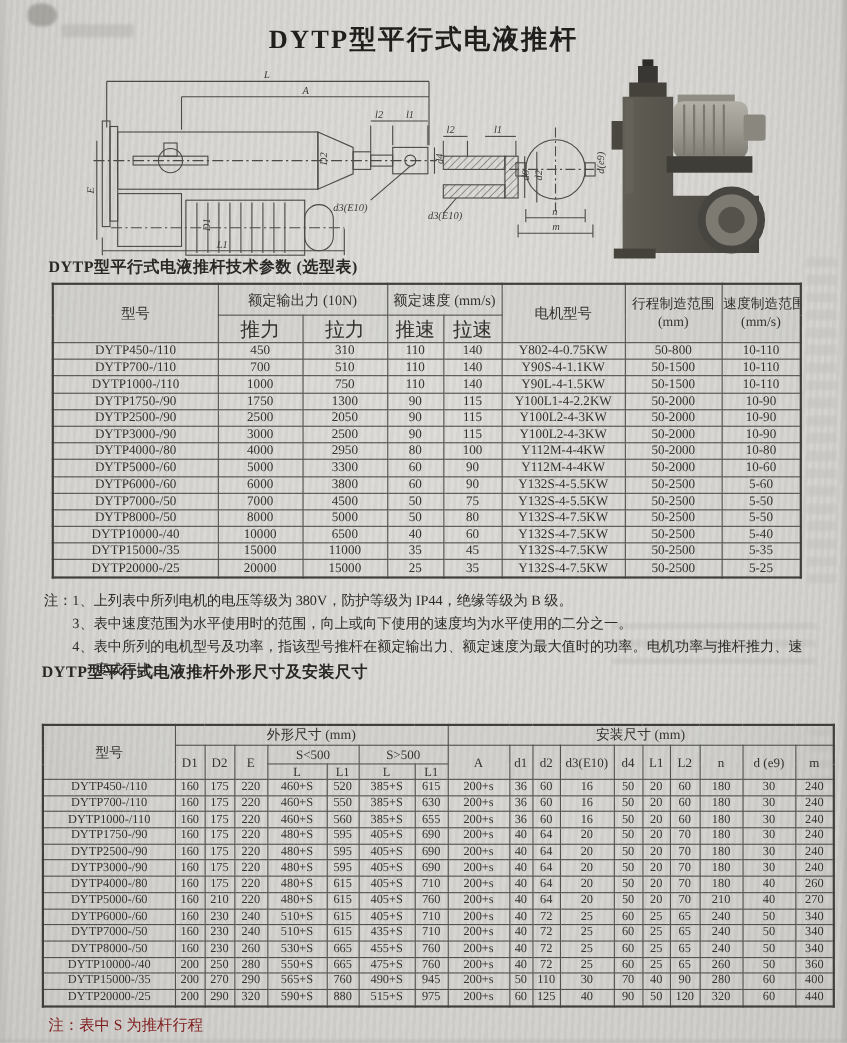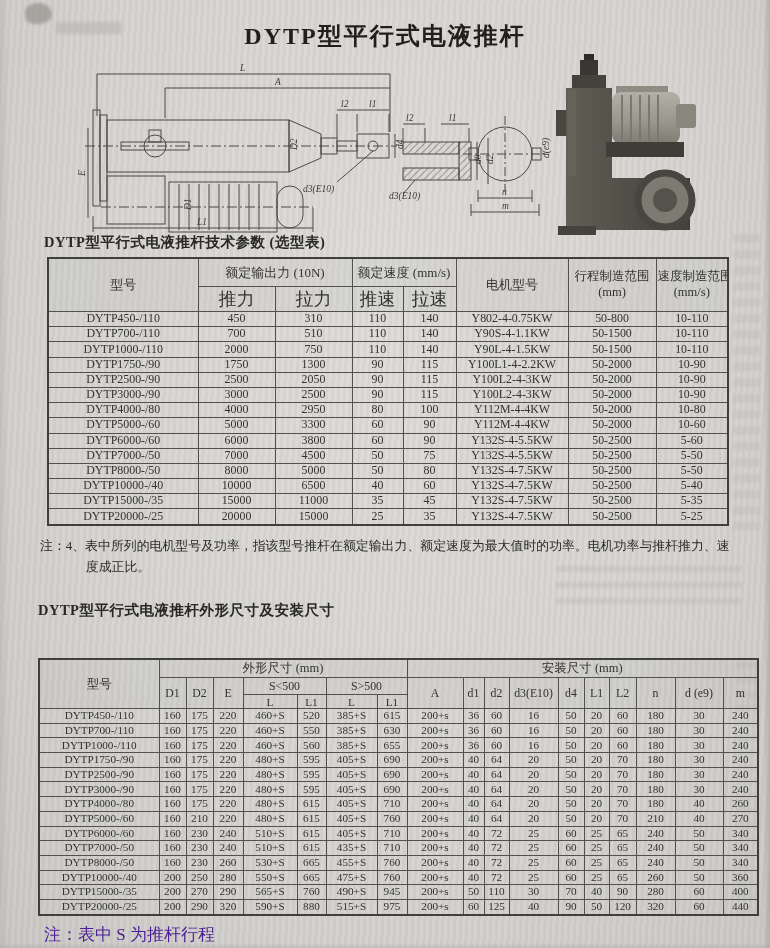--- a/index.html
+++ b/index.html
@@ -29,21 +29,21 @@
   .t1 .h2{line-height:1.25;font-size:12.5px}
   .t2{top:658px;left:38px;width:719px;}
   .t2 thead tr:nth-child(1) th{height:16px;font-size:12.5px;}
   .t2 thead tr:nth-child(2) th{height:16px;font-size:11.8px;}
   .t2 thead tr:nth-child(3) th{height:13px;font-size:11.3px;}
   .t2 td{height:13.7px;font-size:11.2px;line-height:1;}
   .notes{position:absolute;top:536px;left:40px;width:700px;font-size:12.9px;display:flex;color:#2c2b29;}
   .notes-label{flex:0 0 auto;line-height:1.62;}
   .notes-body{flex:1 1 auto;}
   .note-line{padding-left:1.55em;text-indent:-1.55em;line-height:1.62;}
-  .note2{position:absolute;top:923px;left:44px;font-size:17px;color:#4c1d95;}
+  .note2{position:absolute;top:923px;left:44px;font-size:14px;color:#7f1d1d;}
   svg{position:absolute;overflow:visible}
   .drawing{top:58px;left:85px;}
   .photo{top:50px;left:538px;}
   .dim-label{font-size:9.5px;fill:#3c3b38;font-family:"Liberation Serif","DejaVu Serif",serif;font-style:italic;}
   .ghost{position:absolute;pointer-events:none;}
   .g-corner{top:3px;left:25px;width:27px;height:21px;background:#83827d;opacity:.55;filter:blur(1.5px);border-radius:45% 55% 50% 40%;}
   .g-stamp{top:22px;left:56px;width:66px;height:12px;background:#aeada9;opacity:.45;filter:blur(1.5px);}
   .g-right1{top:234px;left:733px;width:28px;height:296px;opacity:.5;filter:blur(1px);
     background:repeating-linear-gradient(to bottom,#c2c1bd 0 9px, transparent 9px 16px);}
   .g-mid{top:566px;left:556px;width:186px;height:48px;opacity:.35;filter:blur(1.2px);
@@ -260,21 +260,21 @@
         <td>700</td>
         <td>510</td>
         <td>110</td>
         <td>140</td>
         <td>Y90S-4-1.1KW</td>
         <td>50-1500</td>
         <td>10-110</td>
       </tr>
       <tr>
         <td>DYTP1000-/110</td>
-        <td>2000</td>
+        <td>1000</td>
         <td>750</td>
         <td>110</td>
         <td>140</td>
         <td>Y90L-4-1.5KW</td>
         <td>50-1500</td>
         <td>10-110</td>
       </tr>
       <tr>
         <td>DYTP1750-/90</td>
         <td>1750</td>
@@ -384,20 +384,22 @@
         <td>Y132S-4-7.5KW</td>
         <td>50-2500</td>
         <td>5-25</td>
       </tr>
     </tbody>
 </table>
 
 <div class="notes">
   <span class="notes-label">注：</span>
   <div class="notes-body">
+      <div class="note-line">1、上列表中所列电机的电压等级为 380V，防护等级为 IP44，绝缘等级为 B 级。</div>
+      <div class="note-line">3、表中速度范围为水平使用时的范围，向上或向下使用的速度均为水平使用的二分之一。</div>
       <div class="note-line">4、表中所列的电机型号及功率，指该型号推杆在额定输出力、额定速度为最大值时的功率。电机功率与推杆推力、速度成正比。</div>
     </div>
 </div>
 
 <div class="sec-title s2">DYTP型平行式电液推杆外形尺寸及安装尺寸</div>
 
 <table class="t t2">
   <colgroup>
     <col style="width:120px">
       <col style="width:27px">

